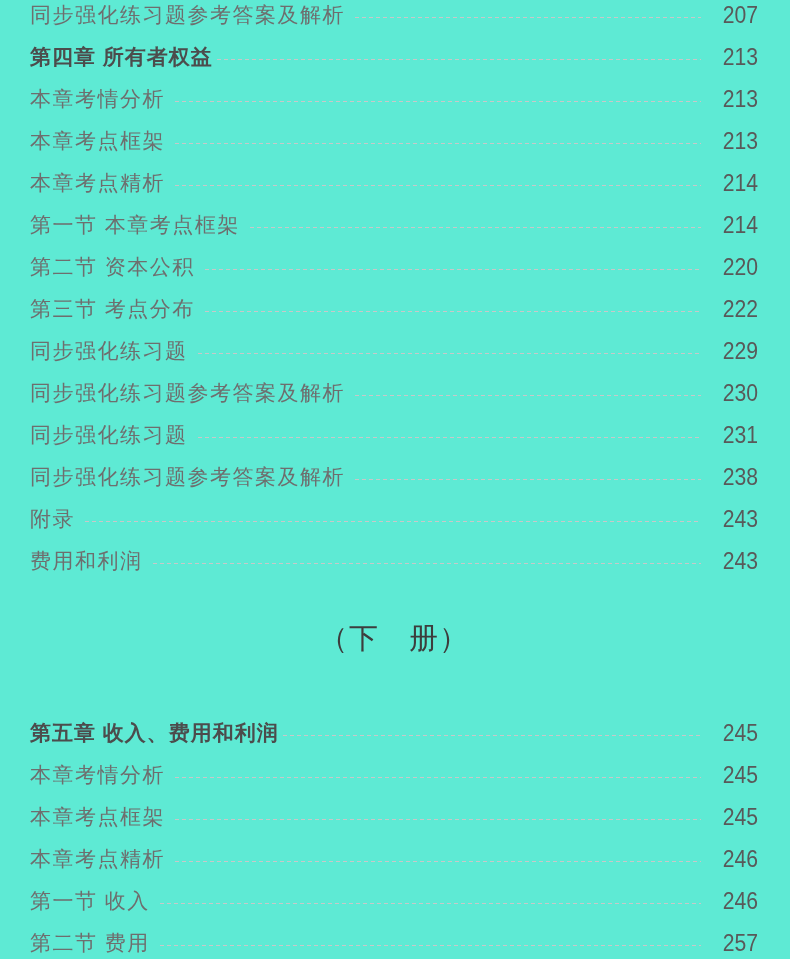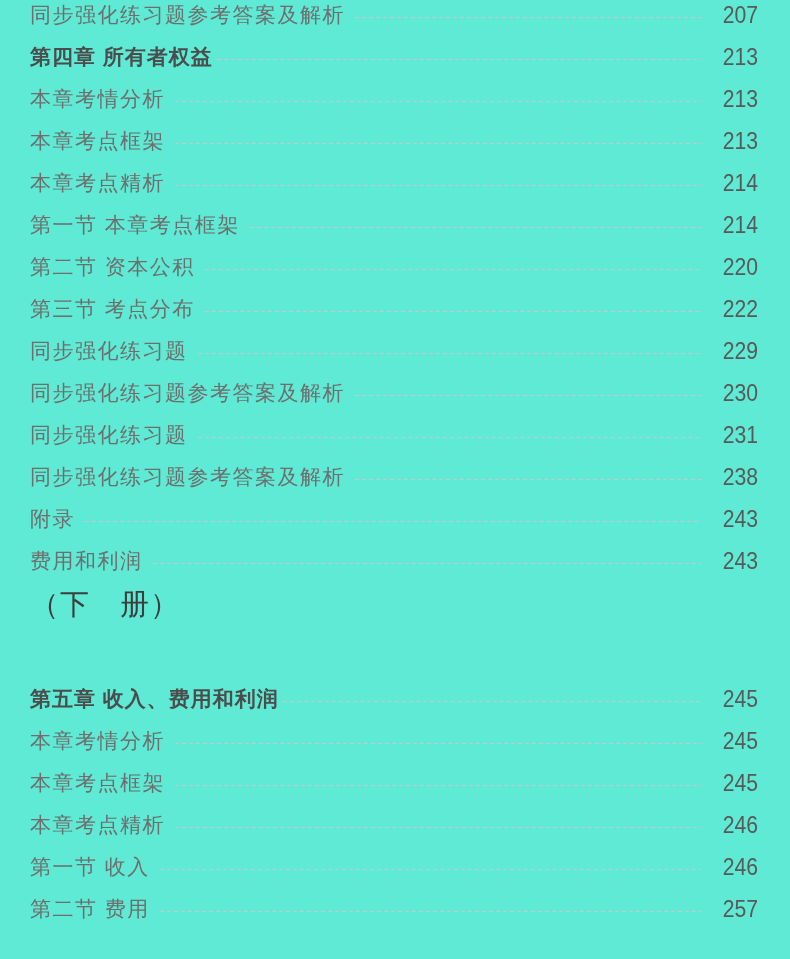--- a/index.html
+++ b/index.html
@@ -47,22 +47,24 @@
   .toc-page {
     flex: 0 0 auto;
     font-size: 23px;
     color: #595959;
     min-width: 42px;
     text-align: right;
     transform: scaleX(0.92);
     transform-origin: right center;
   }
   .volume-heading {
+    margin-top: 34px;
     height: 44px;
     line-height: 44px;
+    text-align: center;
     font-size: 29px;
     font-weight: 500;
     color: #3d3d3d;
     letter-spacing: 1px;
   }
 </style>
 </head>
 <body>
 
 <div class="page">

